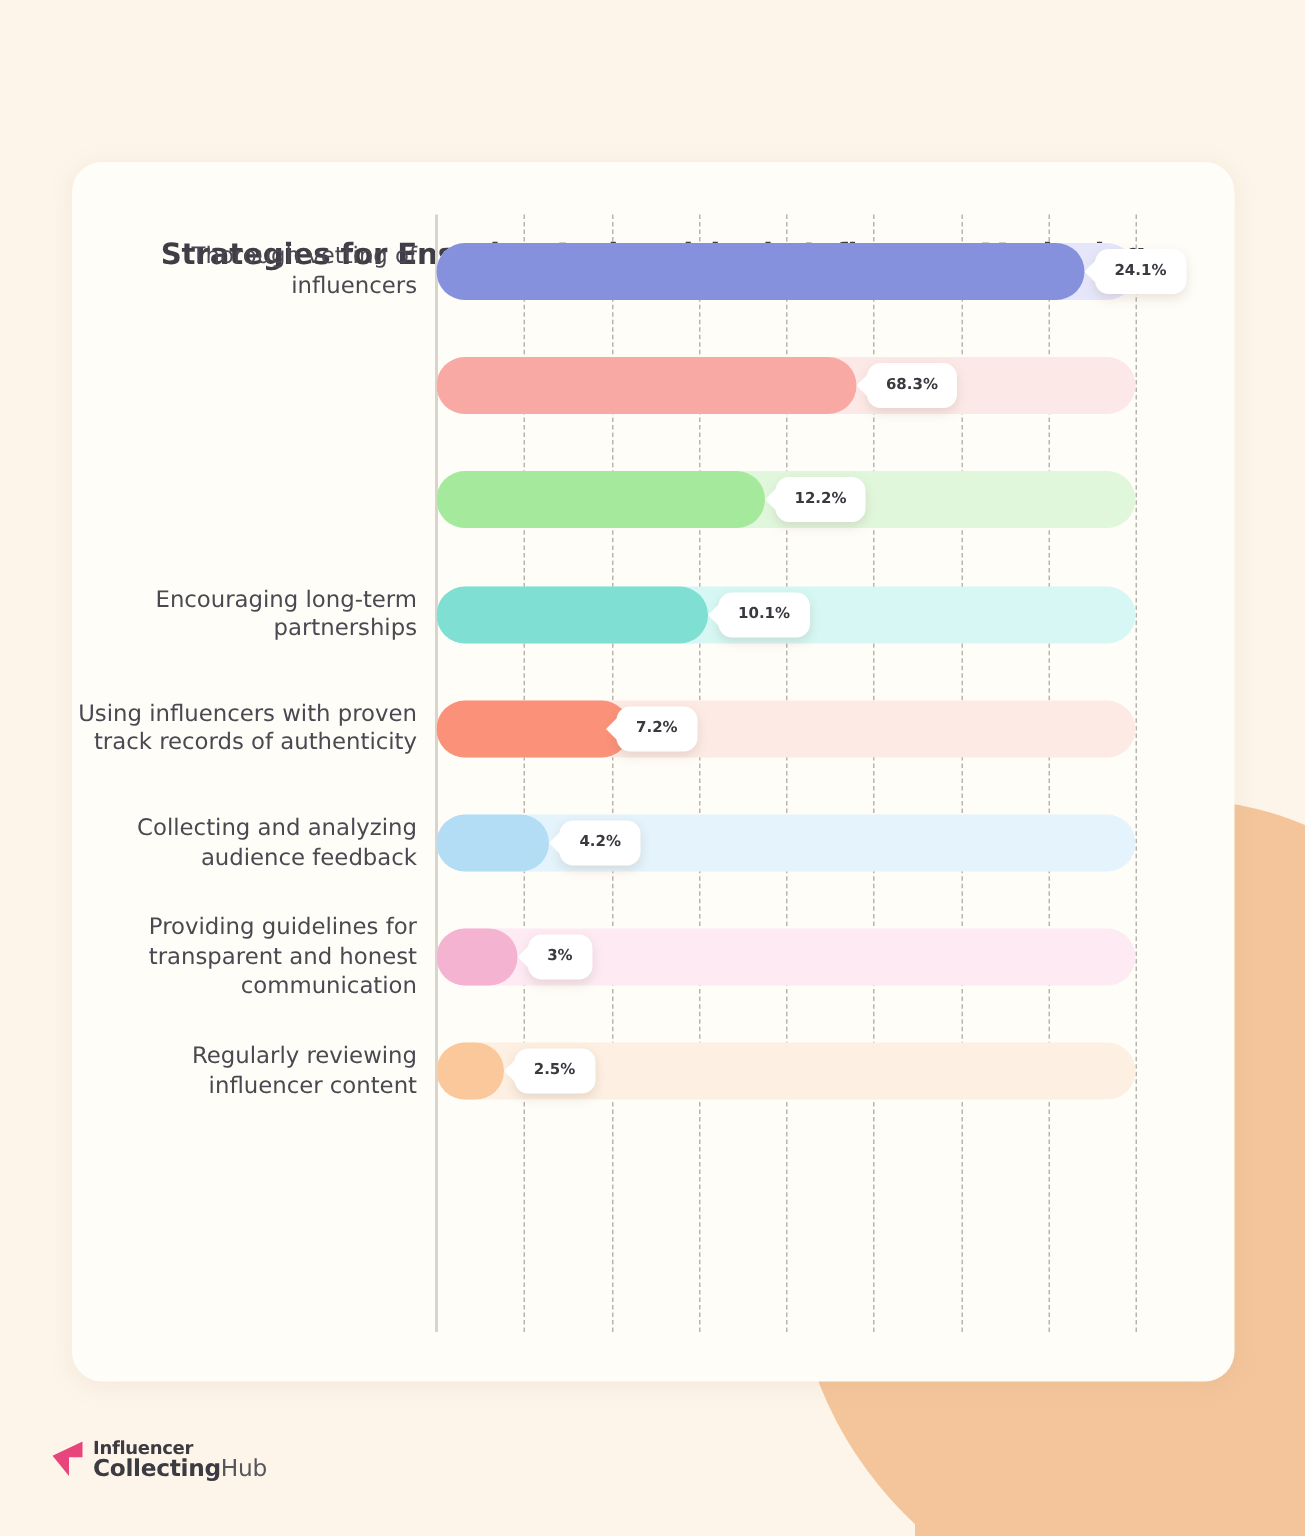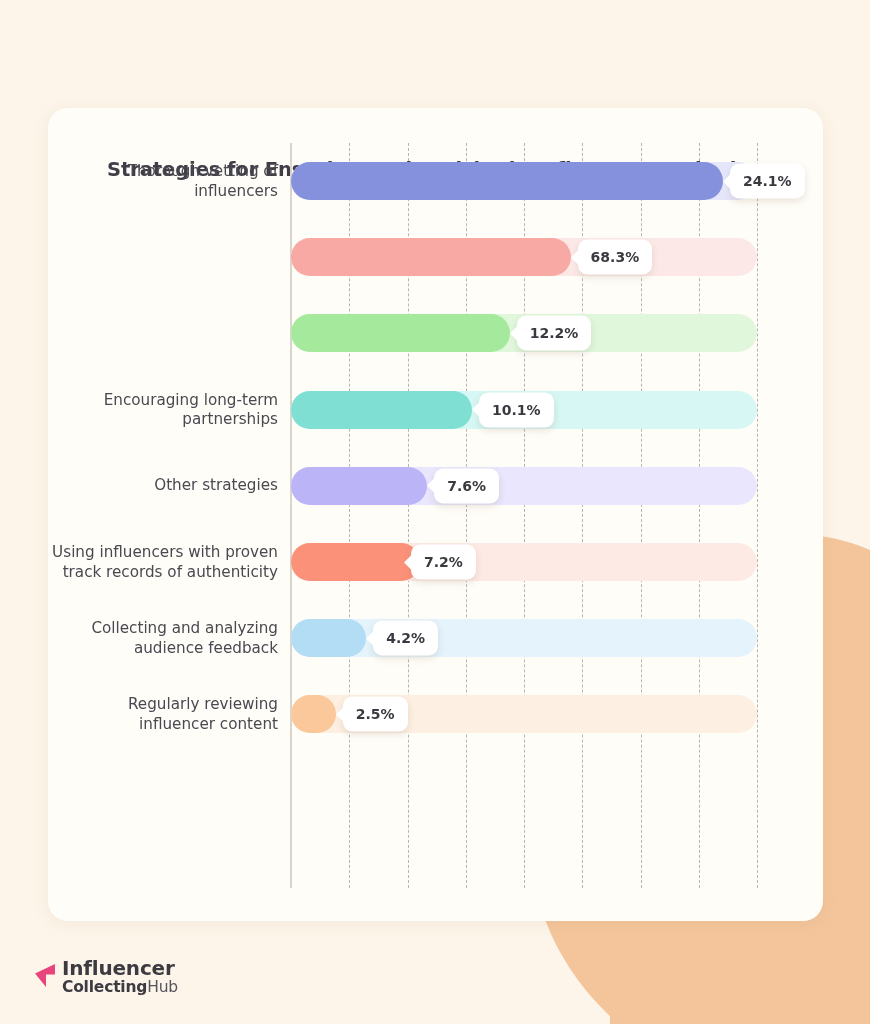--- a/index.html
+++ b/index.html
@@ -129,21 +129,21 @@
     height: 38px;
     border-radius: 19px;
   }
   .bubble {
     position: absolute;
     top: 50%;
     transform: translateY(-50%);
     background: #ffffff;
     border-radius: 9px;
     padding: 9px 13px 10px 13px;
-    font-size: 14px;
+    font-size: 10px;
     font-weight: bold;
     color: #3b3940;
     white-space: nowrap;
     box-shadow: 0 3px 7px rgba(120, 100, 80, 0.17);
     font-family: "DejaVu Sans", sans-serif;
   }
   .bubble::before {
     content: "";
     position: absolute;
     left: -7px;
@@ -170,21 +170,21 @@
     flex: 0 0 auto;
     margin-right: 1px;
   }
   .logo-text {
     display: flex;
     flex-direction: column;
     line-height: 1.04;
     margin-left: -2px;
   }
   .logo-line1 {
-    font-size: 20px;
+    font-size: 12px;
     font-weight: bold;
     color: #3d3b42;
     letter-spacing: -0.2px;
     font-family: "DejaVu Sans", sans-serif;
   }
   .logo-line2 {
     font-size: 15.5px;
     color: #57555c;
     letter-spacing: -0.2px;
     font-family: "DejaVu Sans", sans-serif;
@@ -228,36 +228,36 @@
           <div class="bar" style="width: 218.662px; background: rgb(165, 233, 156);"></div>
           <div class="bubble" style="left: 468.662px;">12.2%</div>
         </div>
         <div class="row">
           <div class="row-label">Encouraging long-term partnerships</div>
           <div class="track" style="background: rgb(214, 247, 243);"></div>
           <div class="bar" style="width: 181.023px; background: rgb(126, 223, 210);"></div>
           <div class="bubble" style="left: 431.023px;">10.1%</div>
         </div>
         <div class="row">
-          <div class="row-label">Other strategies</div>
-          <div class="track" style="background: rgb(233, 230, 253);"></div>
-          <div class="bar" style="width: 136.215px; background: rgb(187, 180, 246);"></div>
-          <div class="bubble" style="left: 386.215px;">7.6%</div>
-        </div>
-        <div class="row">
           <div class="row-label">Using influencers with proven track records of authenticity</div>
           <div class="track" style="background: rgb(253, 234, 228);"></div>
           <div class="bar" style="width: 129.046px; background: rgb(251, 145, 120);"></div>
           <div class="bubble" style="left: 363px;">7.2%</div>
         </div>
         <div class="row">
           <div class="row-label">Collecting and analyzing audience feedback</div>
           <div class="track" style="background: rgb(228, 243, 252);"></div>
           <div class="bar" style="width: 75.2769px; background: rgb(178, 221, 244);"></div>
           <div class="bubble" style="left: 325.277px;">4.2%</div>
+        </div>
+        <div class="row">
+          <div class="row-label">Providing guidelines for transparent and honest communication</div>
+          <div class="track" style="background: rgb(253, 234, 243);"></div>
+          <div class="bar" style="width: 53.7692px; background: rgb(244, 179, 208);"></div>
+          <div class="bubble" style="left: 303.769px;">3%</div>
         </div>
         <div class="row">
           <div class="row-label">Regularly reviewing influencer content</div>
           <div class="track" style="background: rgb(253, 239, 225);"></div>
           <div class="bar" style="width: 44.8077px; background: rgb(250, 200, 154);"></div>
           <div class="bubble" style="left: 294.808px;">2.5%</div>
         </div>
       </div>
     </div>
 </div>

